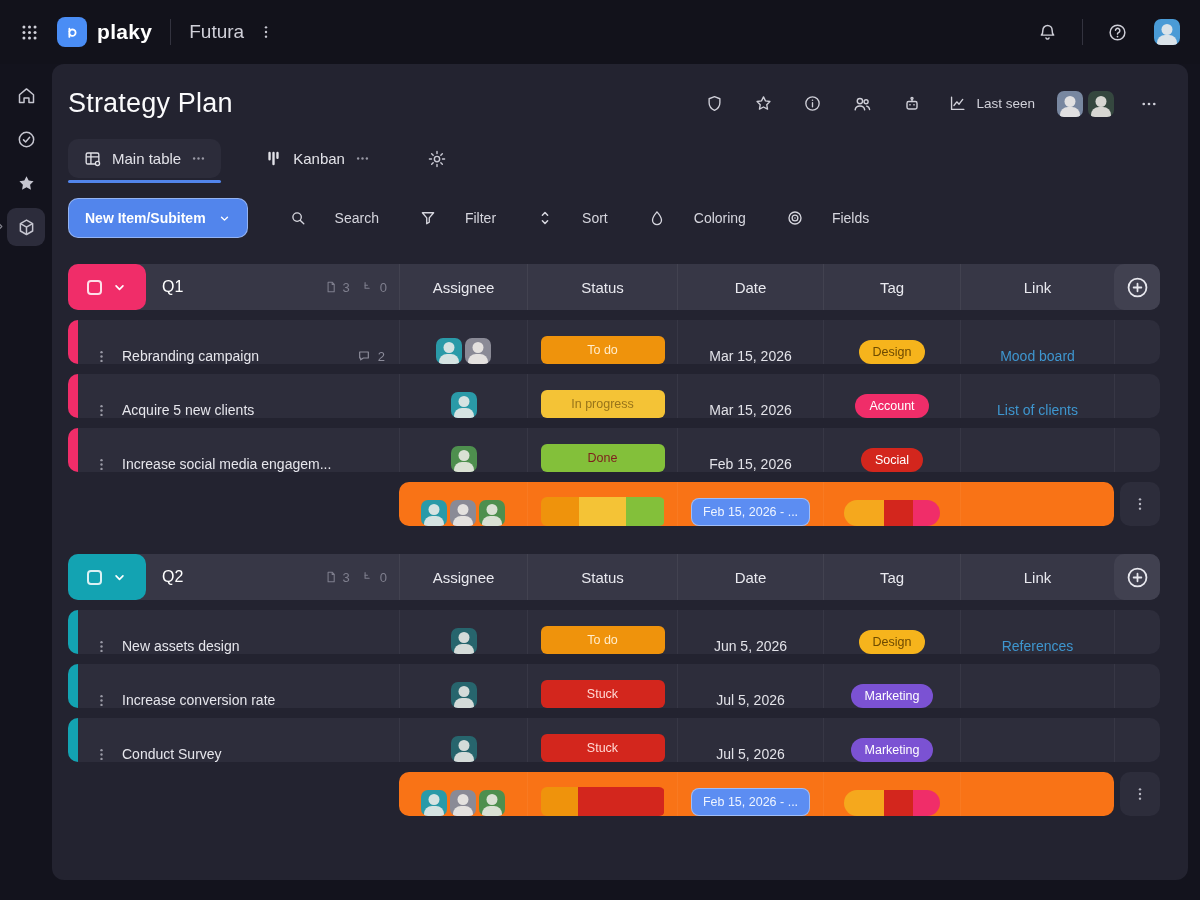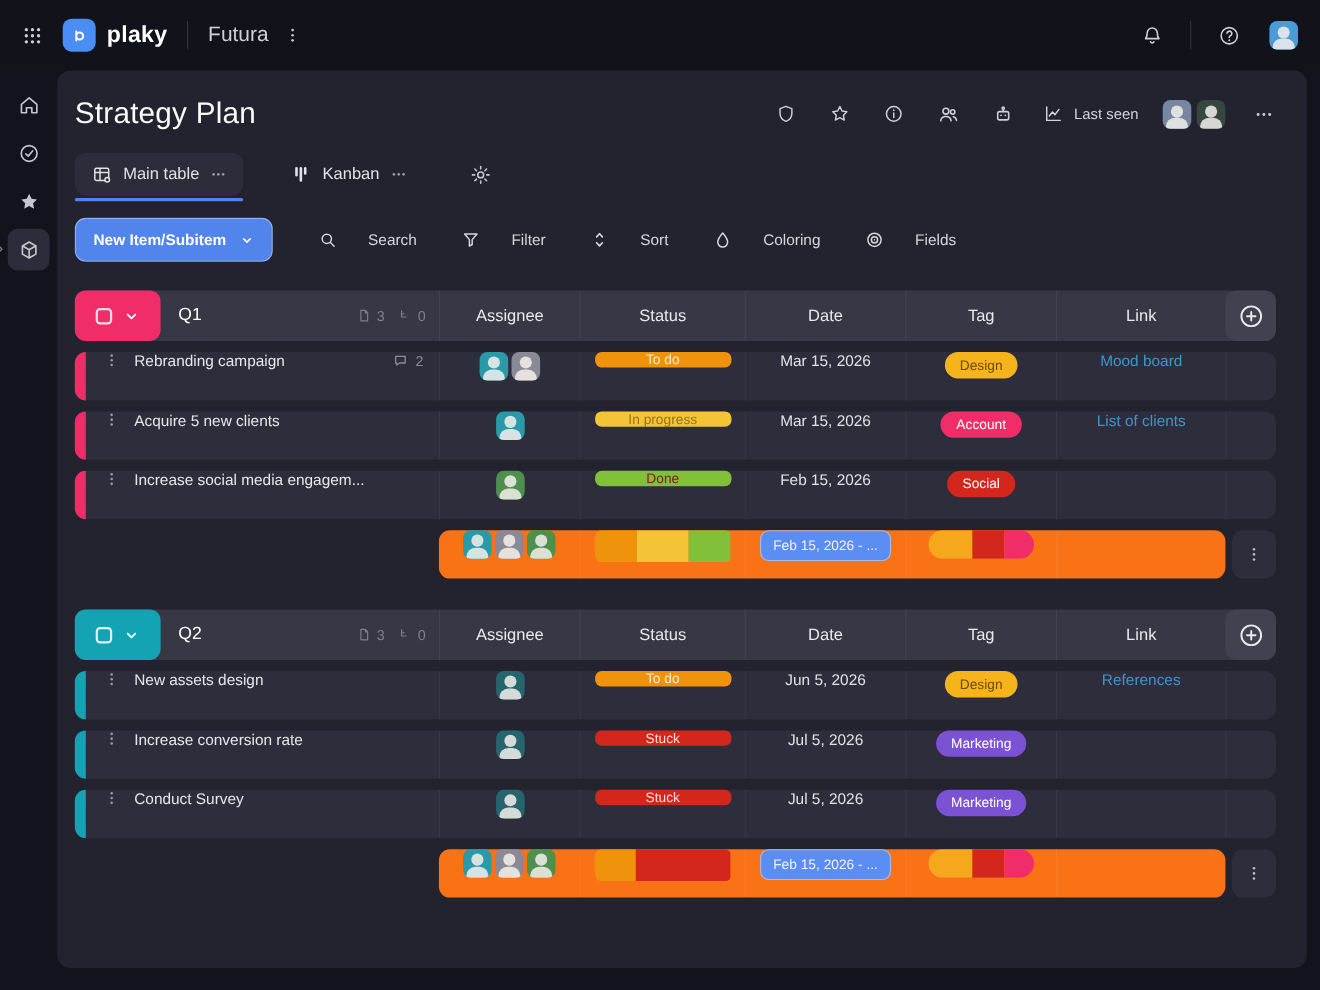--- a/index.html
+++ b/index.html
@@ -65,38 +65,38 @@
   .gh-cell.first { justify-content:flex-start; border-left:none; }
   .group-chip { width:78px; height:46px; border-radius:10px; display:flex; align-items:center; justify-content:center; gap:10px; }
   .chip-checkbox { width:15px; height:15px; border:2px solid rgba(255,255,255,.85); border-radius:4px; }
   .group-name { margin-left:16px; font-size:16px; color:#ffffff; }
   .gh-counts { margin-left:auto; margin-right:12px; display:flex; align-items:center; gap:5px; color:#7f7f8e; font-size:13px; }
   .gh-counts svg { margin-left:6px; }
   .plus-cell { background:#414150; border-radius:10px; border-left:none; }
   .plus-btn { color:#e8e8ee; }
 
   .item-row { height:44px; background:#2d2d3b; border-radius:10px; margin-top:10px; }
-  .cell { display:flex; align-items:flex-start; justify-content:center; font-size:14px; color:#e2e2e8;
+  .cell { display:flex; align-items:flex-end; justify-content:center; font-size:14px; color:#e2e2e8;
           border-left:1px solid rgba(255,255,255,.05); }
   .cell.first { justify-content:flex-start; border-left:none; position:relative; padding-left:26px; gap:13px;
                 border-radius:10px 0 0 10px; }
   .accent { position:absolute; left:0; top:0; bottom:0; width:10px; border-radius:10px 0 0 10px; }
   .row-dots { color:#9a9aa6; }
   .row-name { font-size:14px; color:#e6e6ec; }
   .comment { margin-left:auto; margin-right:14px; display:flex; align-items:center; gap:6px; color:#8b8b99; font-size:13px; }
 
   .avatars { display:flex; gap:3px; }
   .avatar { width:26px; height:26px; border-radius:7px; position:relative; overflow:hidden; flex:none; }
   .avatar::before { content:''; position:absolute; left:50%; top:4px; transform:translateX(-50%);
                     width:11px; height:11px; border-radius:50%; background:rgba(243,240,236,.85); }
   .avatar::after  { content:''; position:absolute; left:50%; top:16px; transform:translateX(-50%);
                     width:20px; height:12px; border-radius:8px 8px 0 0; background:rgba(243,240,236,.85); }
   .tb-avatar.avatar::before, .mini-avatar.avatar::before { top:5px; }
 
-  .status-chip { width:124px; height:14px; border-radius:6px; display:flex; align-items:center; justify-content:center;
+  .status-chip { width:124px; height:28px; border-radius:6px; display:flex; align-items:center; justify-content:center;
                  font-size:12.5px; font-weight:400; }
   .tag-pill { padding:5px 14px; border-radius:13px; font-size:12.5px; }
   .link-text { color:#3e96cf; font-size:14px; }
 
   .summary { display:flex; margin-top:10px; margin-left:331px; }
   .summary-grid { display:grid; grid-template-columns:128px 150px 146px 137px 154px; height:44px;
                   background:#f97316; border-radius:10px; }
   .summary-grid .cell:first-child { border-left:none; }
   .status-bar { width:124px; height:29px; border-radius:6px; overflow:hidden; display:flex; }
   .seg { height:100%; }

